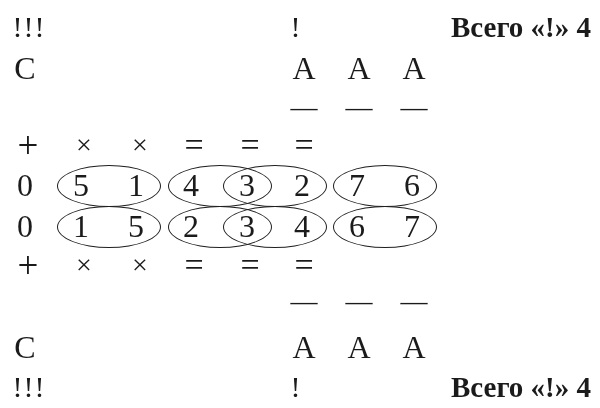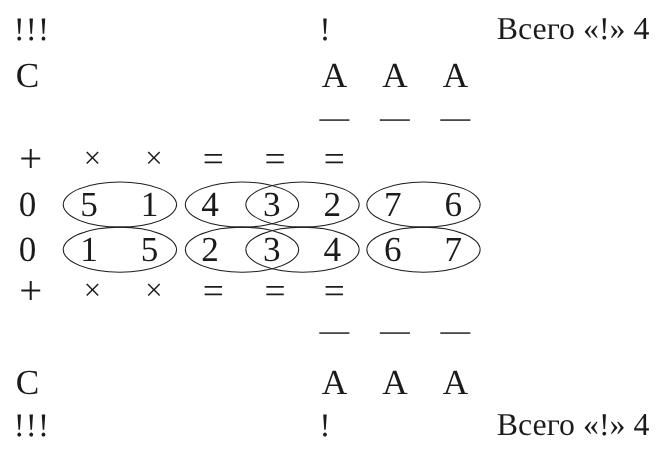--- a/index.html
+++ b/index.html
@@ -13,21 +13,21 @@
   }
   .cell{
     position:absolute;
     transform:translate(-50%,-50%);
     font-size:32px;
     line-height:1;
     white-space:nowrap;
     color:#1b1b1b;
   }
   .exc{font-size:30px;letter-spacing:1px;}
-  .total{font-size:29px;}
+  .total{font-size:29px;font-weight:bold;}
   .plus{font-size:37px;}
   .times{font-size:28px;}
   .eq{font-size:34px;}
   .dash{font-size:27px;}
   .circle{
     position:absolute;
     width:102px;height:40px;
     border:1.7px solid #1f1f1f;
     border-radius:50%;
     background:transparent;

